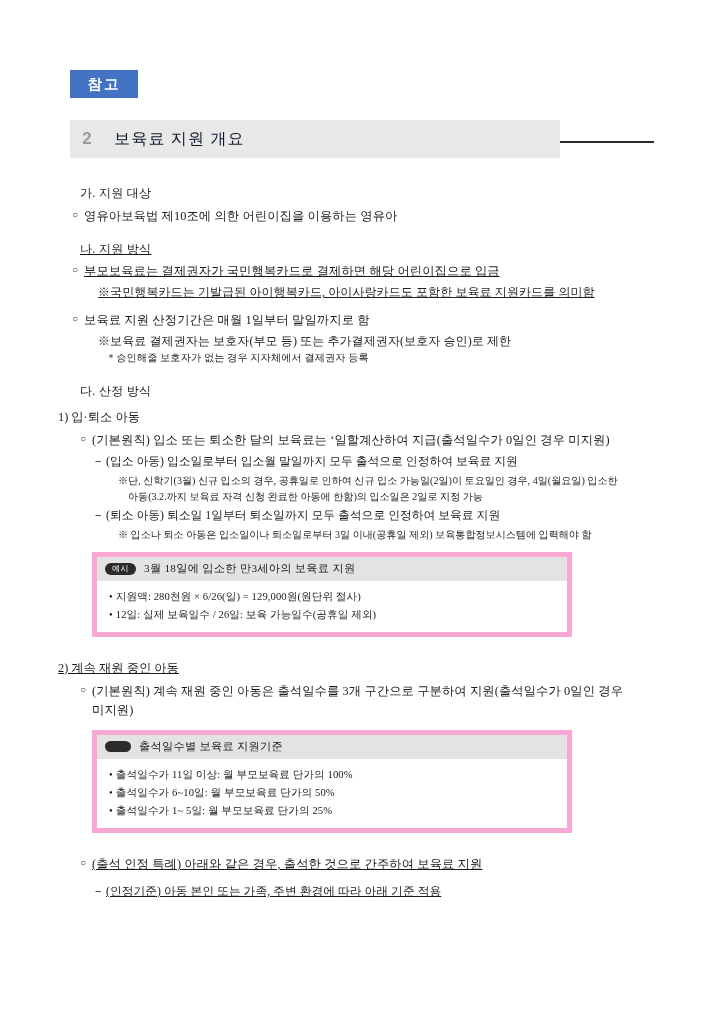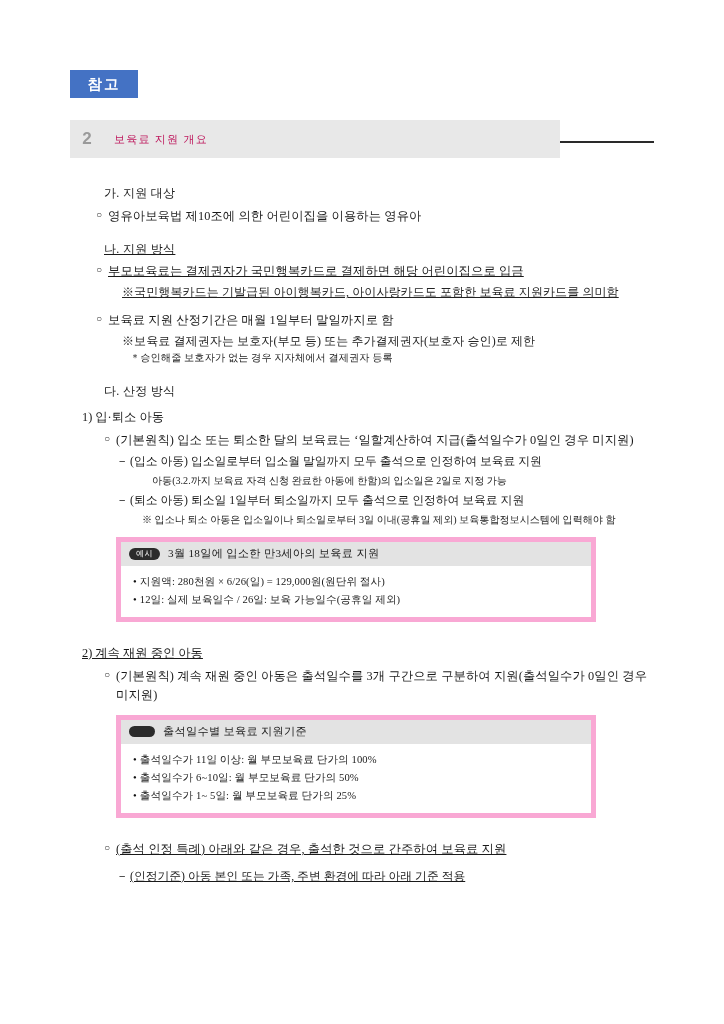--- a/index.html
+++ b/index.html
@@ -79,31 +79,31 @@
   }
   .section-num {
     width: 34px;
     text-align: center;
     font-family: "Liberation Sans", sans-serif;
     font-size: 17px;
     color: #9a9a9a;
     font-weight: bold;
   }
   .section-title {
-    font-family: Liberation Sans, sans-serif;
-    font-size: 11px;
+    font-family: Liberation Serif, serif;
+    font-size: 16px;
     letter-spacing: 1.2px;
-    color: #be185d;
+    color: #0f172a;
     margin-left: 10px;
   }
 
   
   .body {
     position: absolute;
-    left: 82px;
+    left: 58px;
     top: 180px;
     width: 590px;
     font-size: 12.3px;
     line-height: 1.55;
   }
   .lvl-a {      
     margin-left: 22px;
     font-size: 12px;
     letter-spacing: 0.3px;
     margin-top: 4px;
@@ -275,20 +275,21 @@
 
     <div class="bullet-row" style="margin-left:22px;">
       <div class="bullet-circle">○</div>
       <div class="bullet-text">(기본원칙) 입소 또는 퇴소한 달의 보육료는 ‘일할계산하여 지급(출석일수가 0일인 경우 미지원)</div>
     </div>
 
     <div class="dash-row">
       <div class="dash-mark">－</div>
       <div class="dash-text">(입소 아동) 입소일로부터 입소월 말일까지 모두 출석으로 인정하여 보육료 지원</div>
     </div>
+    <div class="deep-note">※단, 신학기(3월) 신규 입소의 경우, 공휴일로 인하여 신규 입소 가능일(2일)이 토요일인 경우, 4일(월요일) 입소한</div>
     <div class="deep-note-cont">아동(3.2.까지 보육료 자격 신청 완료한 아동에 한함)의 입소일은 2일로 지정 가능</div>
 
     <div class="dash-row">
       <div class="dash-mark">－</div>
       <div class="dash-text">(퇴소 아동) 퇴소일 1일부터 퇴소일까지 모두 출석으로 인정하여 보육료 지원</div>
     </div>
     <div class="deep-note">※ 입소나 퇴소 아동은 입소일이나 퇴소일로부터 3일 이내(공휴일 제외) 보육통합정보시스템에 입력해야 함</div>
 
     <div class="ex-box">
       <div class="ex-head">

